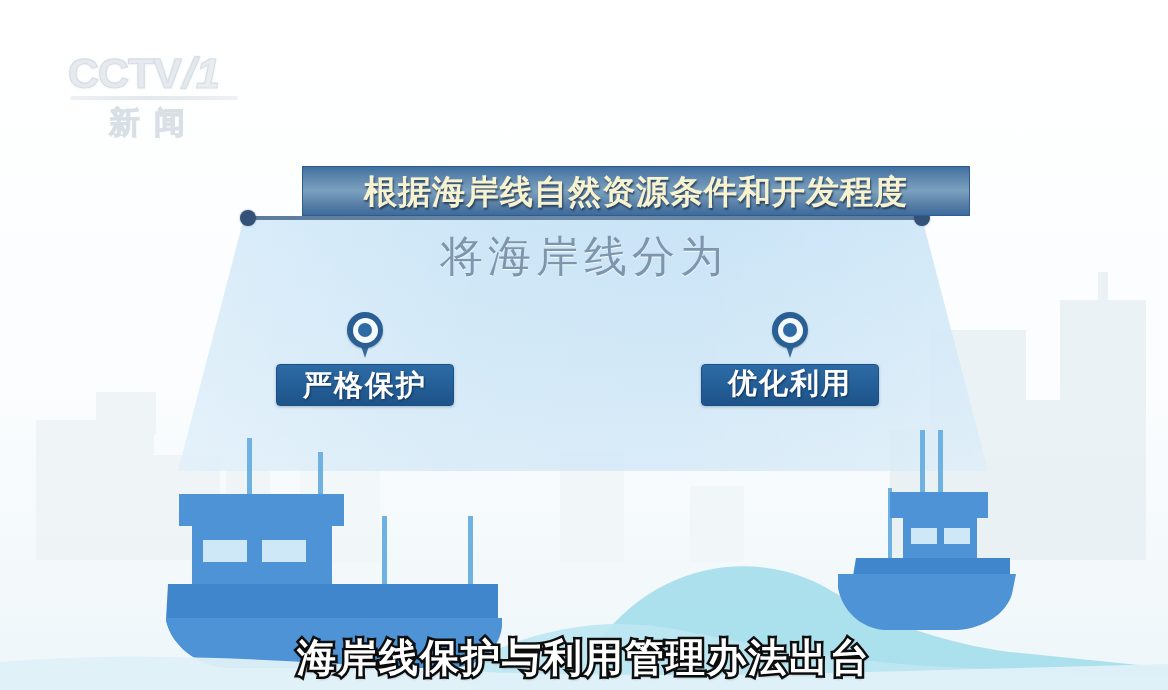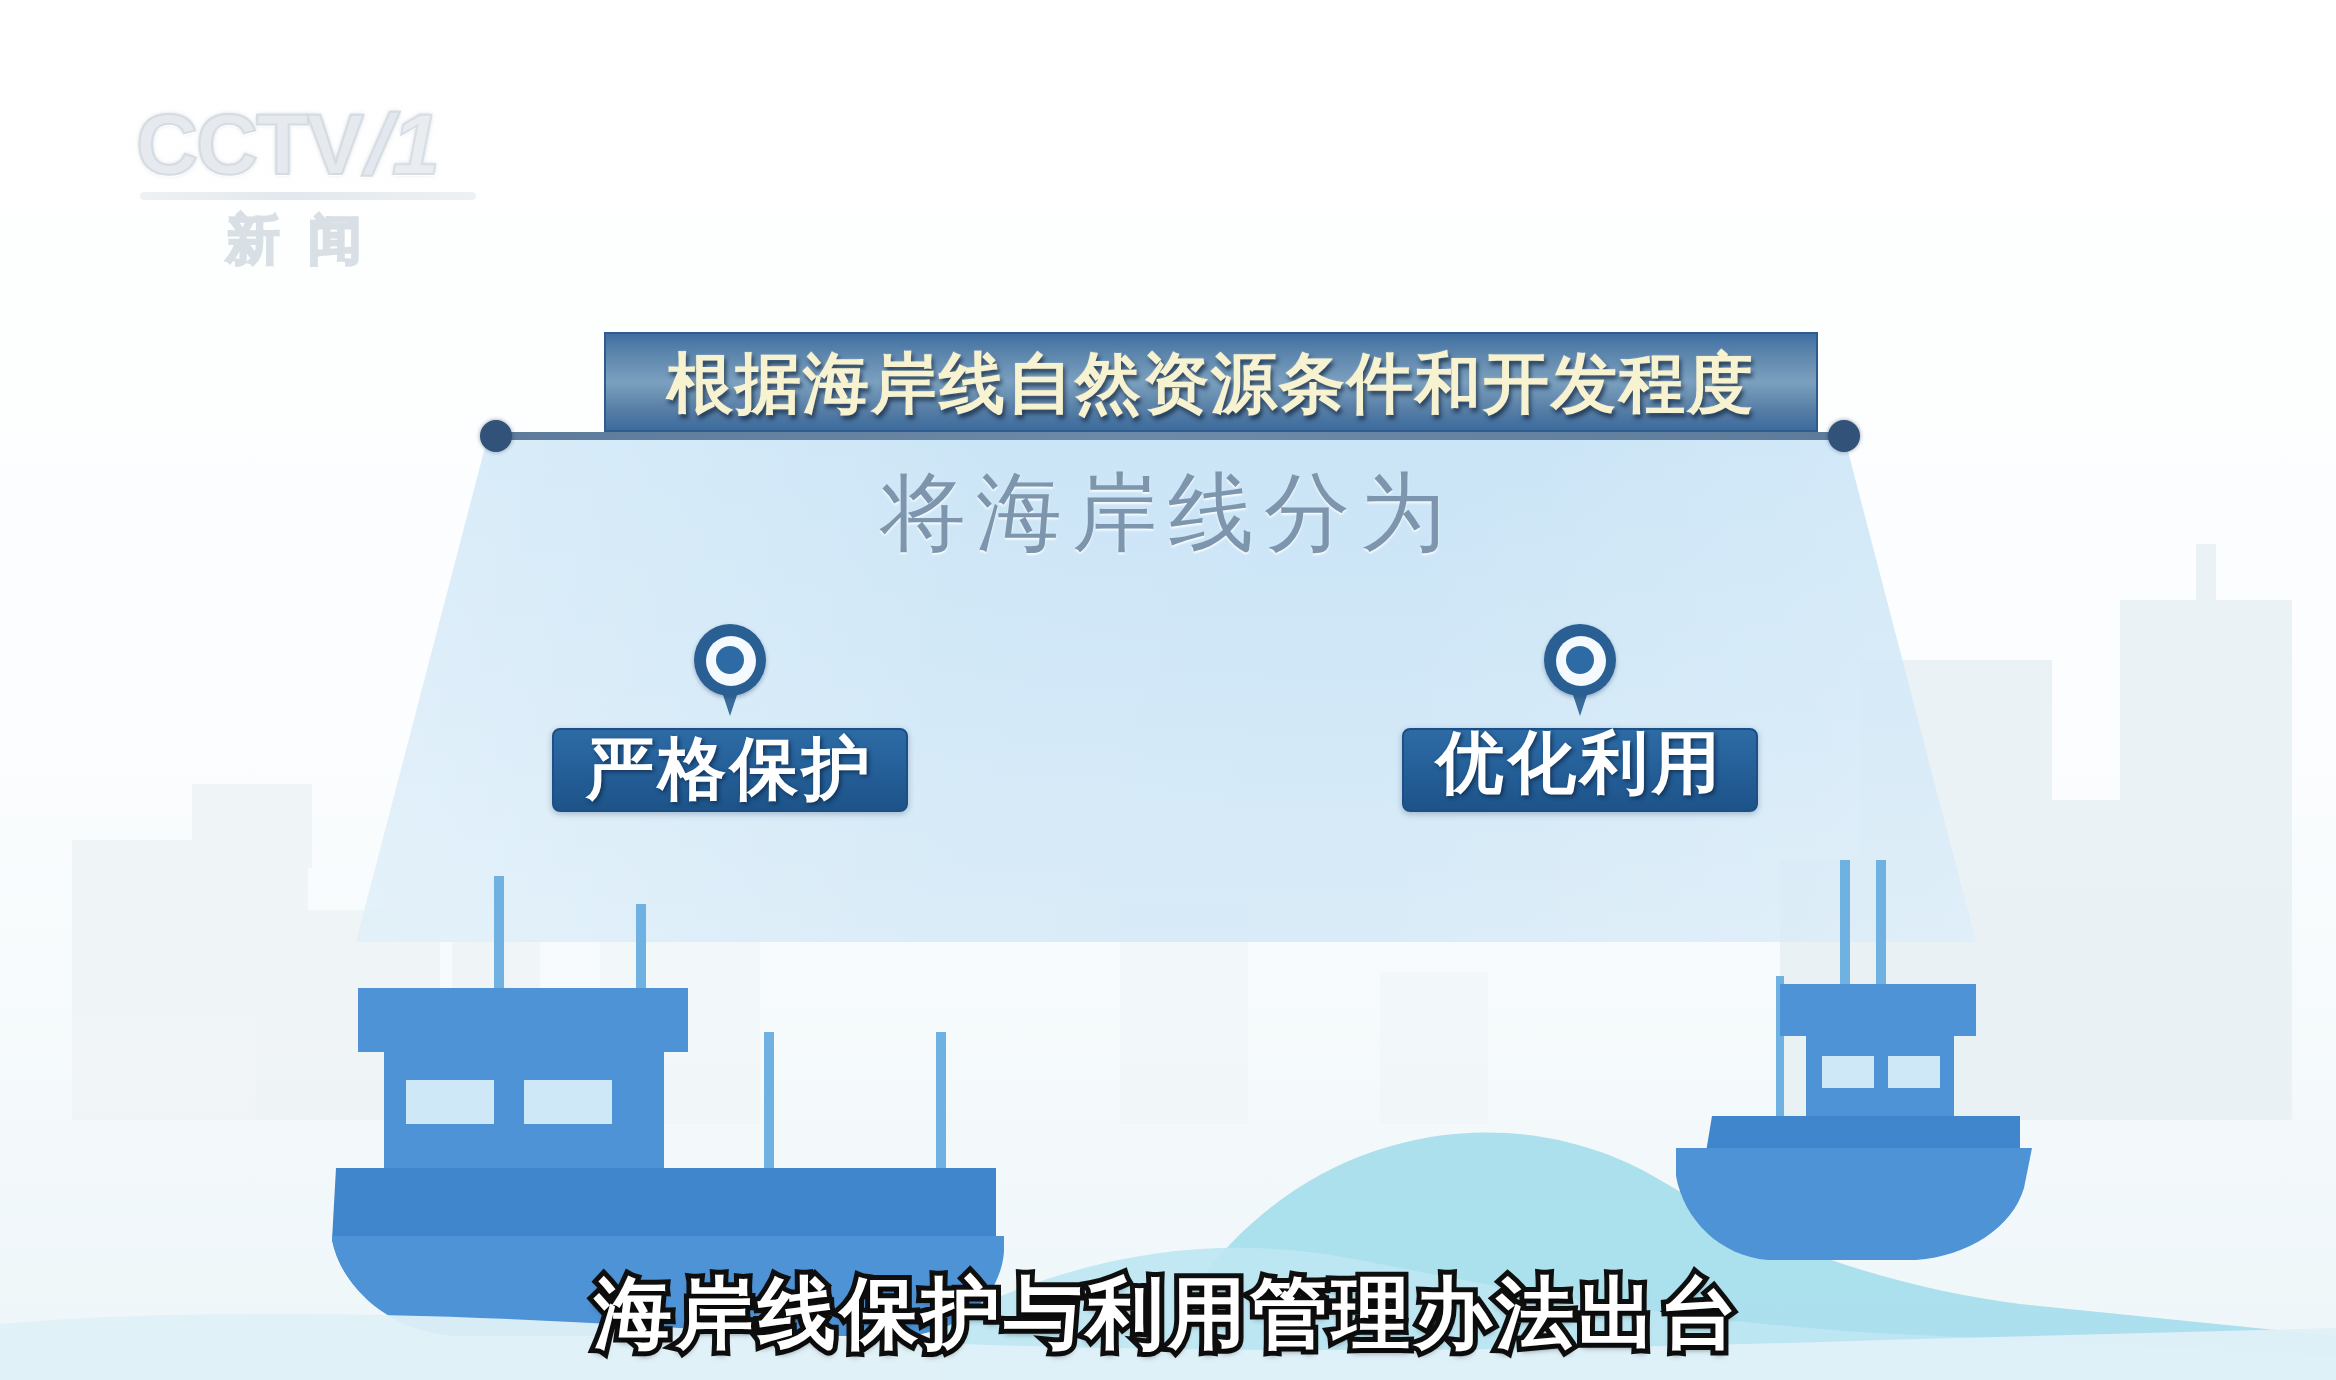--- a/index.html
+++ b/index.html
@@ -59,21 +59,21 @@
     -webkit-text-stroke: 1px #d4dce3;
   }
   .logo-rule {
     width: 168px;
     height: 4px;
     background: linear-gradient(90deg, #eef1f4, #e2e8ed 45%, #eef1f4);
     margin: 1px 0 2px 2px;
     border-radius: 2px;
   }
   .logo-sub {
-    font-size: 27px;
+    font-size: 31px;
     font-weight: 700;
     color: #e4e9ee;
     letter-spacing: 14px;
     text-align: center;
     width: 160px;
     margin-left: 6px;
     -webkit-text-stroke: 1px #d8e0e6;
     text-shadow: 0 1px 0 #ffffff;
   }
 
@@ -120,21 +120,21 @@
     box-shadow: 0 0 2px rgba(20,40,70,0.45);
   }
   .rule-dot.left  { left: 240px; }
   .rule-dot.right { left: 914px; }
 
   
   .headline {
     position: absolute;
     left: 302px;
     top: 166px;
-    width: 607px;
+    width: 668px;
     height: 50px;
     background: linear-gradient(180deg, #3f6fa2 0%, #5e87ad 22%, #7ba0bf 50%, #587fa6 78%, #3c6b9d 100%);
     border: 1px solid #2f5c8c;
     display: flex;
     align-items: center;
     justify-content: center;
   }
   .headline-text {
     font-size: 33px;
     font-weight: 700;
@@ -217,21 +217,21 @@
     height: 42px;
     border-radius: 4px;
     background: linear-gradient(180deg, #2d6ba5 0%, #245e97 55%, #1d5388 100%);
     border: 1px solid #1b4f85;
     display: flex;
     align-items: center;
     justify-content: center;
     box-shadow: 0 1px 3px rgba(25,55,90,0.30);
   }
   .cat-label {
-    font-size: 34px;
+    font-size: 29px;
     font-weight: 700;
     color: #ffffff;
     letter-spacing: 2px;
     text-shadow: 1px 1px 2px rgba(10,35,65,0.7);
     white-space: nowrap;
     line-height: 1;
   }
 
   
   .scene {

